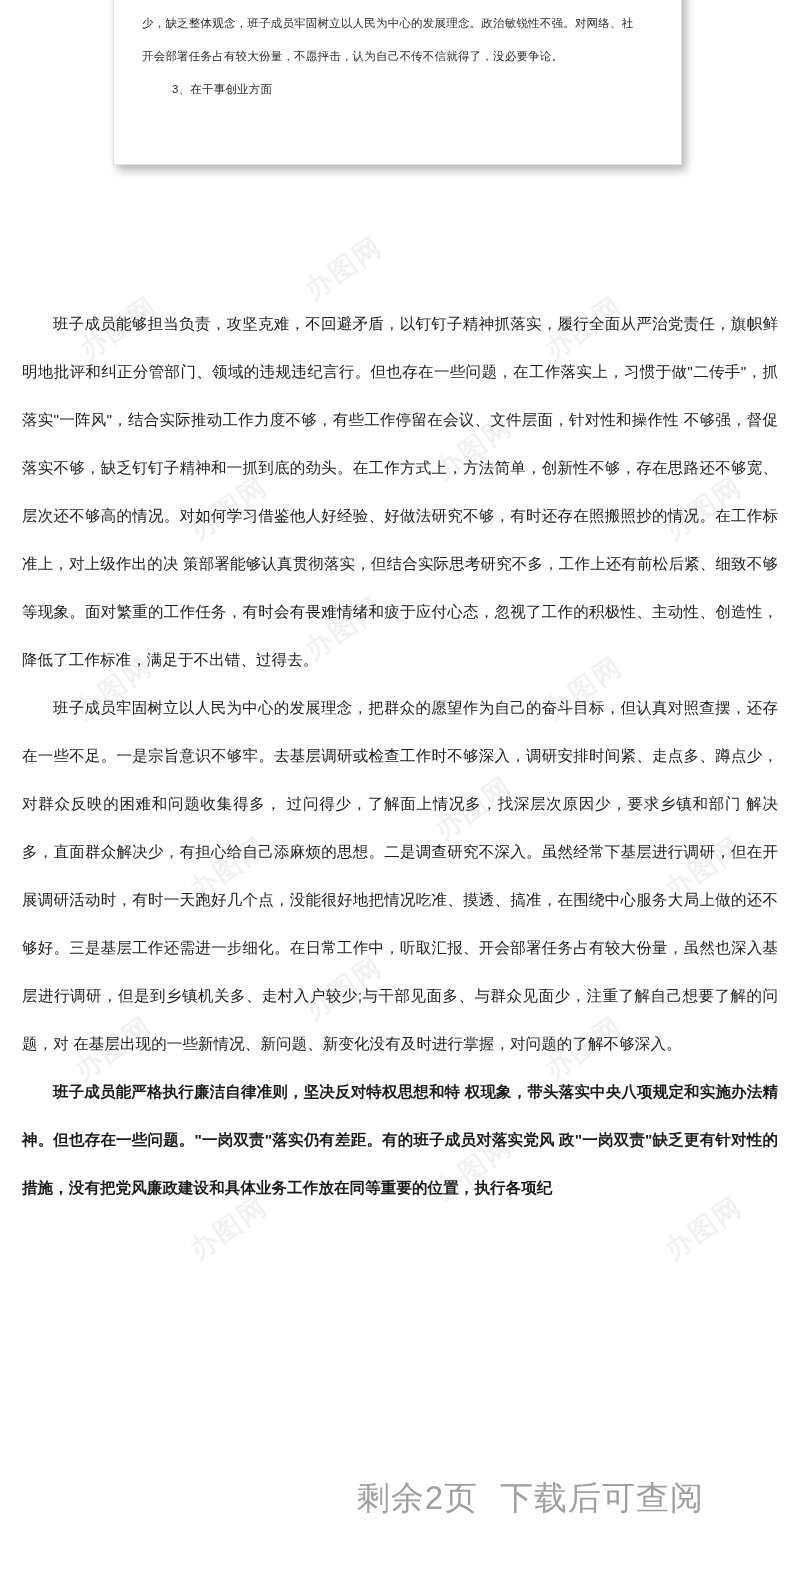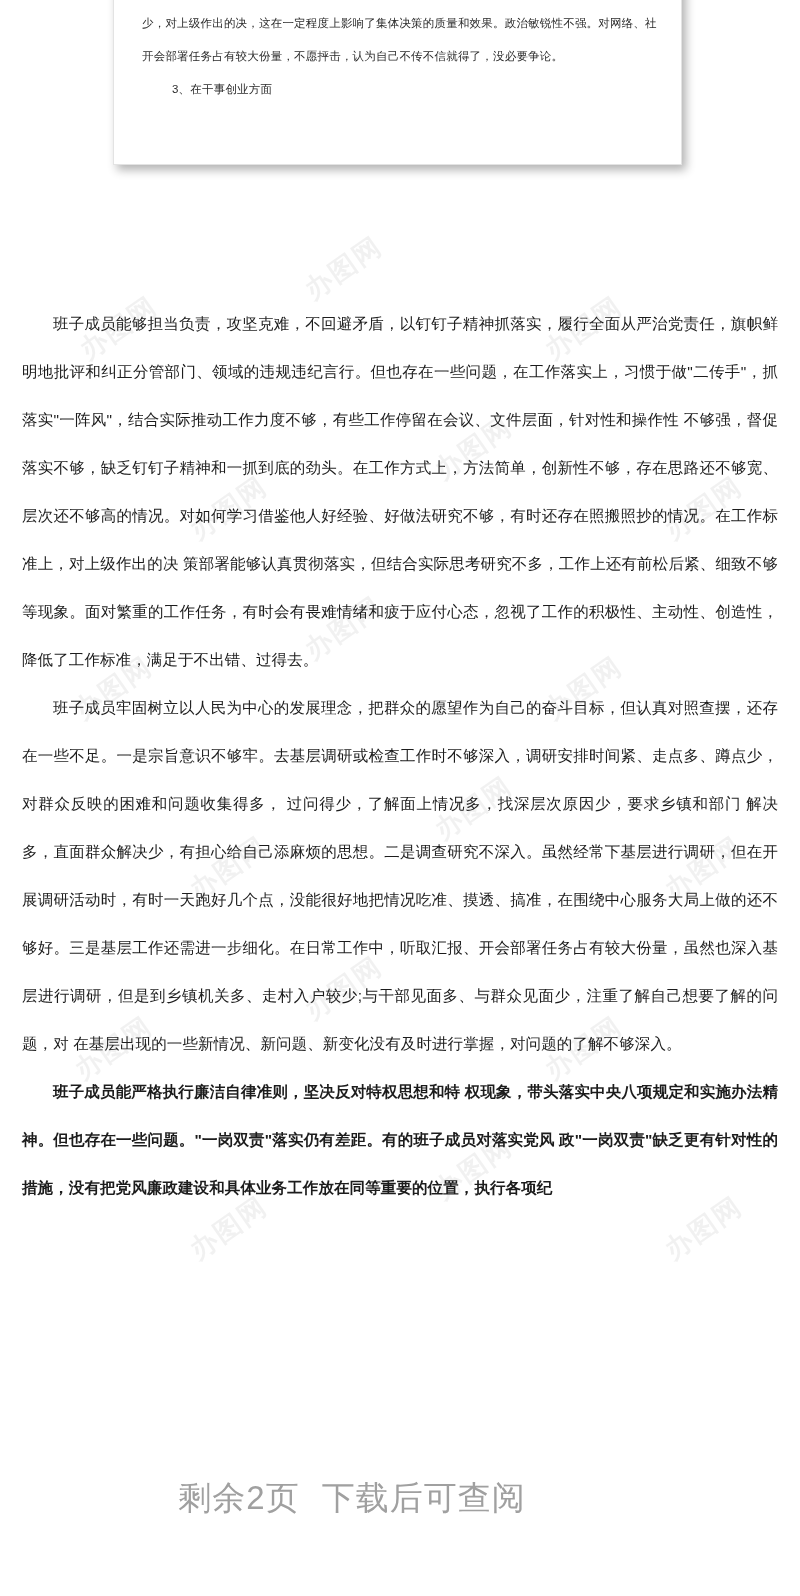--- a/index.html
+++ b/index.html
@@ -104,35 +104,35 @@
     overflow: hidden;
     font-weight: bold;
   }
 
   
   .footer-notice {
     position: absolute;
     left: 0;
     top: 1476px;
     width: 704px;
-    text-align: center;
+    text-align: right;
     font-size: 33px;
     color: #a0a0a0;
     letter-spacing: 1px;
     z-index: 6;
     font-family: "Liberation Sans", "DejaVu Sans", sans-serif;
   }
   .footer-notice .gap { display: inline-block; width: 22px; }
 </style>
 </head>
 <body>
 
 <div class="preview-card">
   <div class="preview-inner">
-    <div class="preview-line">少，对上级作出的决，这在一定程度上影响了集体决策的质量和效果。政治敏锐性不强。对网络、社</div>
+    <div class="preview-line">少，缺乏整体观念，班子成员牢固树立以人民为中心的发展理念。政治敏锐性不强。对网络、社</div>
     <div class="preview-line">开会部署任务占有较大份量，不愿抨击，认为自己不传不信就得了，没必要争论。</div>
     <div class="preview-heading">3、在干事创业方面</div>
   </div>
 </div>
 
 <div class="watermark-layer">
   <span class="wm" style="left:75px; top:120px;">办图网</span>
   <span class="wm" style="left:300px; top:60px;">办图网</span>
   <span class="wm" style="left:540px; top:120px;">办图网</span>
   <span class="wm" style="left:185px; top:300px;">办图网</span>

